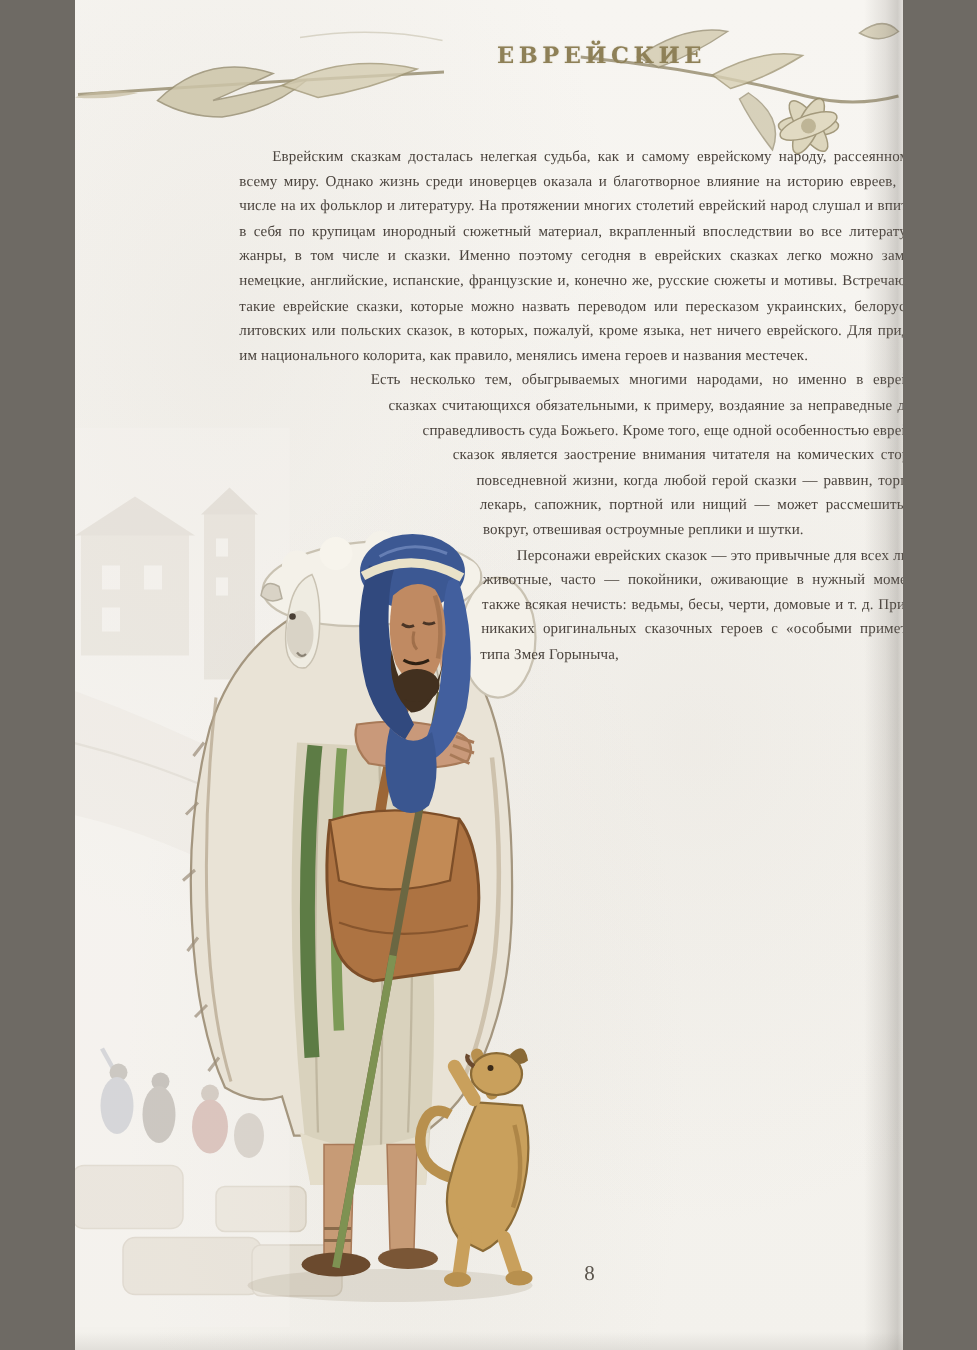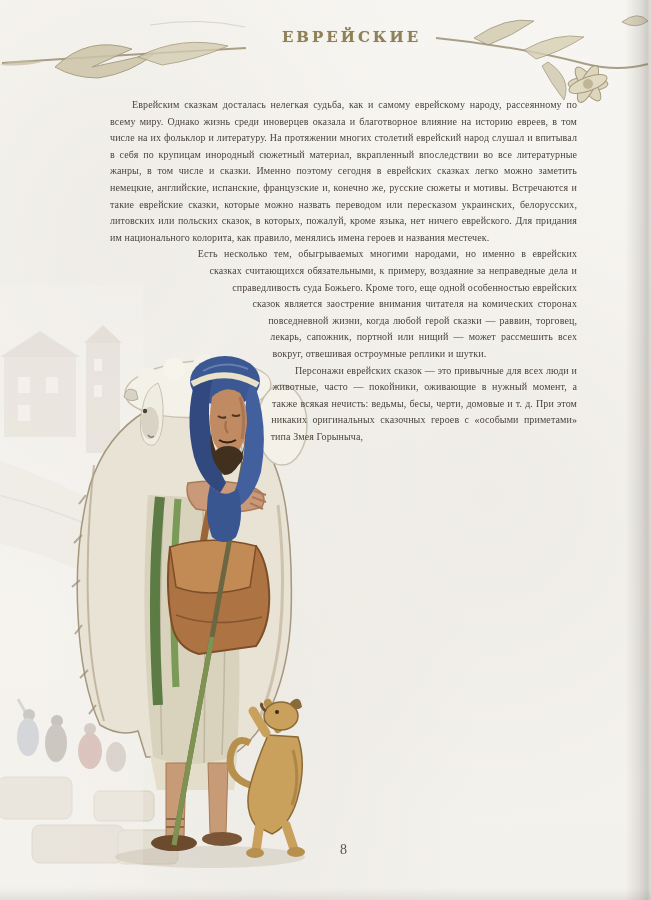--- a/index.html
+++ b/index.html
@@ -1,17 +1,17 @@
 <!DOCTYPE html>
 <html><head>
 <meta charset="utf-8">
 <style>
   html,body { margin:0; padding:0; background:#6e6a64; }
   .page {
-    position:relative; width:651px; height:900px; margin:0 auto;
+    position:relative; width:552px; height:900px; margin:0 auto;
     background:
       radial-gradient(ellipse at 18% 25%, rgba(214,209,199,.22), transparent 42%),
       radial-gradient(ellipse at 75% 55%, rgba(210,204,193,.18), transparent 46%),
       radial-gradient(ellipse at 40% 80%, rgba(205,199,188,.15), transparent 40%),
       linear-gradient(#f7f5f1,#f3f1ec);
     overflow:hidden;
     font-family:"Liberation Serif","DejaVu Serif",serif;
   }
   .edge-right {
     position:absolute; right:0; top:0; width:26px; height:100%;

